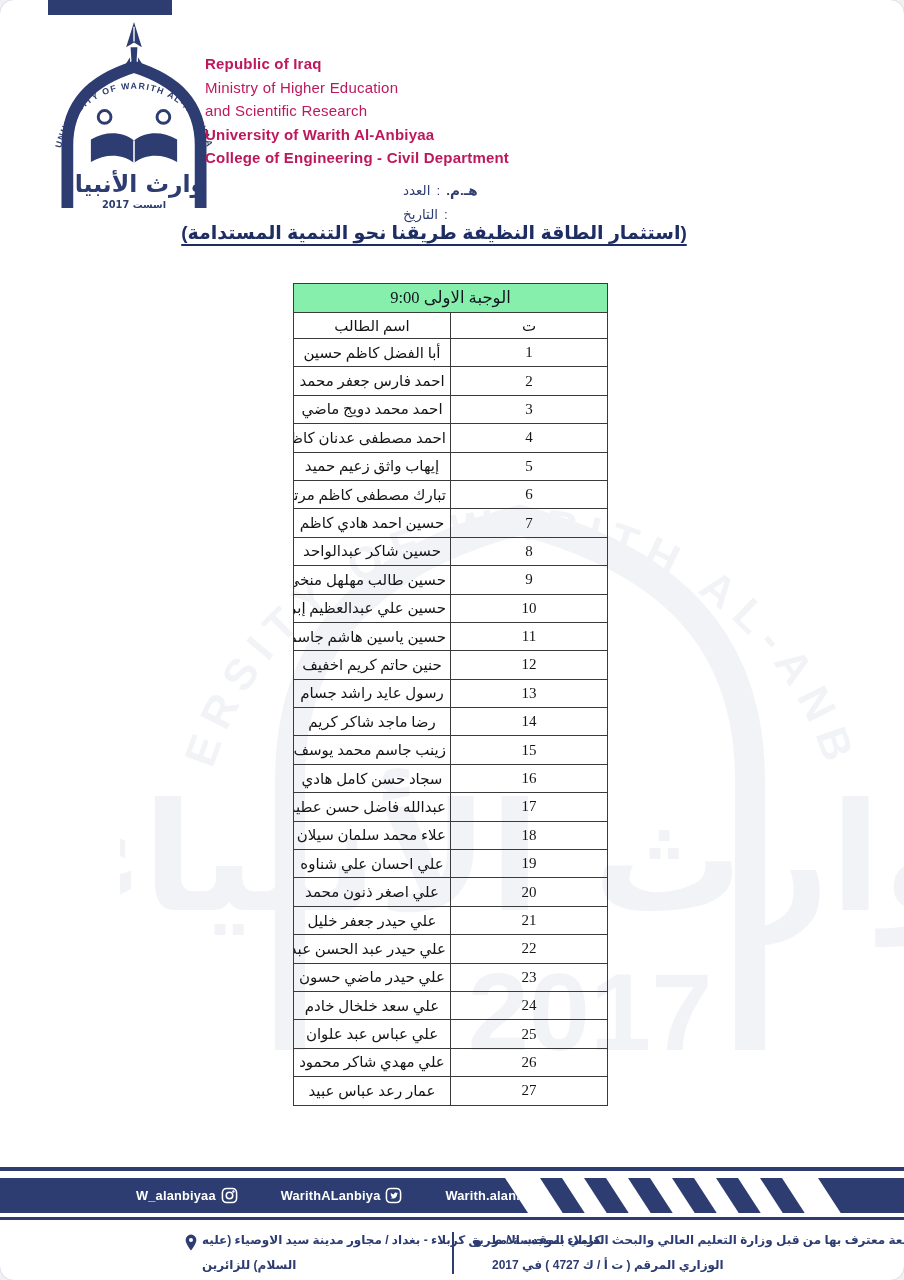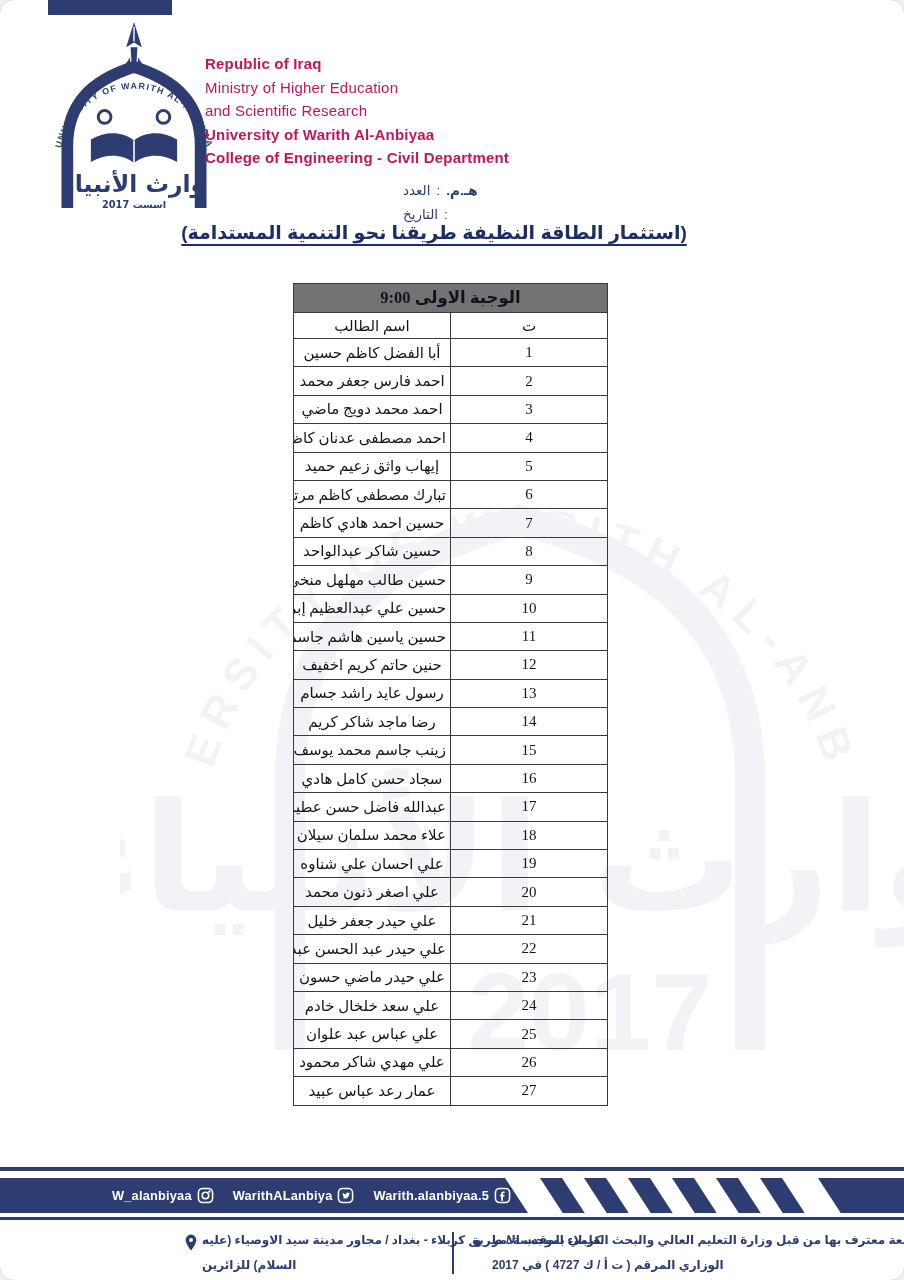--- a/index.html
+++ b/index.html
@@ -23,31 +23,31 @@
   
   .doc-title{position:absolute;left:0;top:221px;width:868px;text-align:center;direction:rtl;
              color:#1e2d63;font-size:19px;font-weight:bold;
              text-decoration:underline;text-decoration-thickness:1.5px;text-underline-offset:5px;}
   
   .watermark{position:absolute;left:120px;top:350px;width:800px;height:800px;opacity:.055;pointer-events:none;}
   
   table.students{position:absolute;left:293px;top:283px;width:315px;border-collapse:collapse;table-layout:fixed;
                  font-family:"Liberation Serif","DejaVu Serif","DejaVu Sans",serif;color:#151515;background:transparent;}
   table.students td{border:1px solid #3a3a3a;padding:0 4px;overflow:hidden;white-space:nowrap;}
-  tr.session-row td{height:28px;background:#737373;text-align:center;font-weight:bold;font-size:16.5px;color:#10141f;}
+  tr.session-row td{height:28px;background:#86efac;text-align:center;font-weight:normal;font-size:16.5px;color:#10141f;}
   tr.cols-row td{height:25px;text-align:center;font-size:15px;}
   tr.data-row td{height:27.4px;font-size:15px;}
   td.num{width:36px;text-align:center;}
   td.name{text-align:center;direction:rtl;}
   
   .social-line{position:absolute;left:0;top:1167px;width:904px;height:3.5px;background:#2d3d71;}
   .social-bar{position:absolute;left:0;top:1178px;width:540px;height:35px;background:#2d3d71;
               clip-path:polygon(0 0,505px 0,528px 100%,0 100%);
               display:flex;align-items:center;gap:19px;padding-left:112px;box-sizing:border-box;}
-  .social-item{display:flex;align-items:center;gap:5px;color:#fff;font-size:12.8px;font-weight:bold;letter-spacing:.2px;}
+  .social-item{display:flex;align-items:center;gap:5px;color:#fff;font-size:12.8px;font-weight:bold;letter-spacing:.2px;margin-left:24px;}
   .social-item svg{display:block;}
   .stripes{position:absolute;left:500px;top:1178px;width:404px;height:35px;overflow:hidden;}
   .stripe{position:absolute;top:0;width:22px;height:35px;background:#2d3d71;transform:skewX(33deg);transform-origin:0 0;}
   
   .footer-line{position:absolute;left:0;top:1217px;width:904px;height:2.5px;background:#2d3d71;}
   .footer-text{position:absolute;color:#2d3d71;font-size:12px;font-weight:bold;direction:rtl;white-space:nowrap;}
   .pin{position:absolute;left:184px;top:1234px;}
   .addr1{left:202px;top:1233px;}
   .addr2{left:202px;top:1258px;}
   .bullet{position:absolute;left:474px;top:1240px;width:7px;height:7px;border-radius:50%;background:#2d3d71;}

